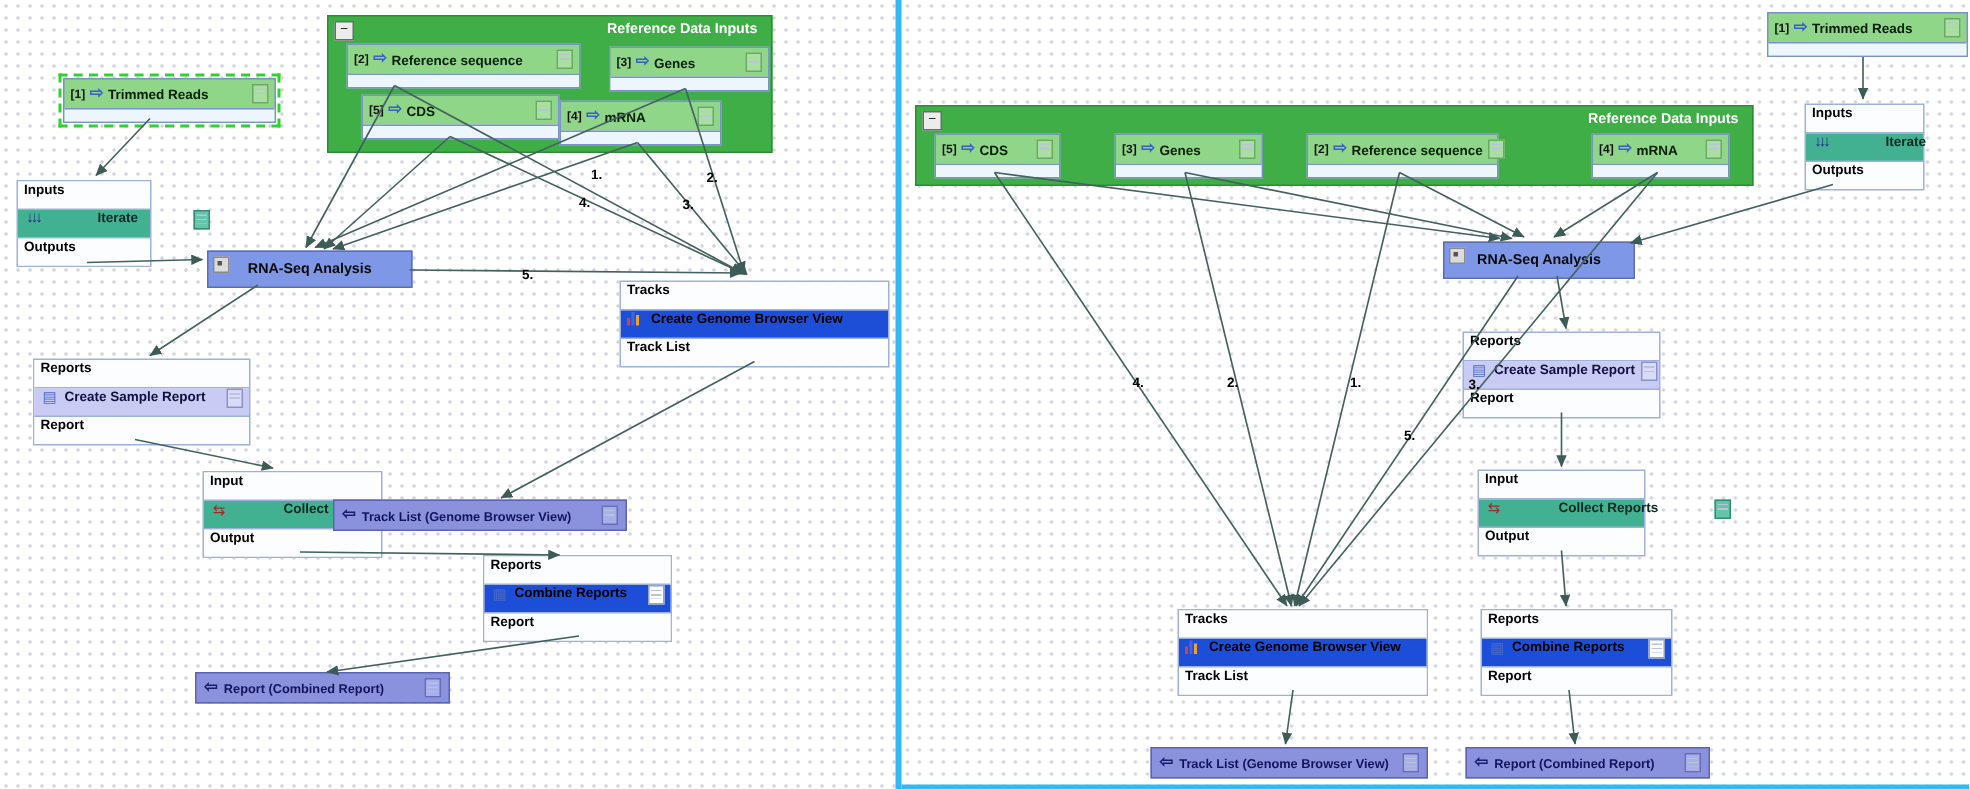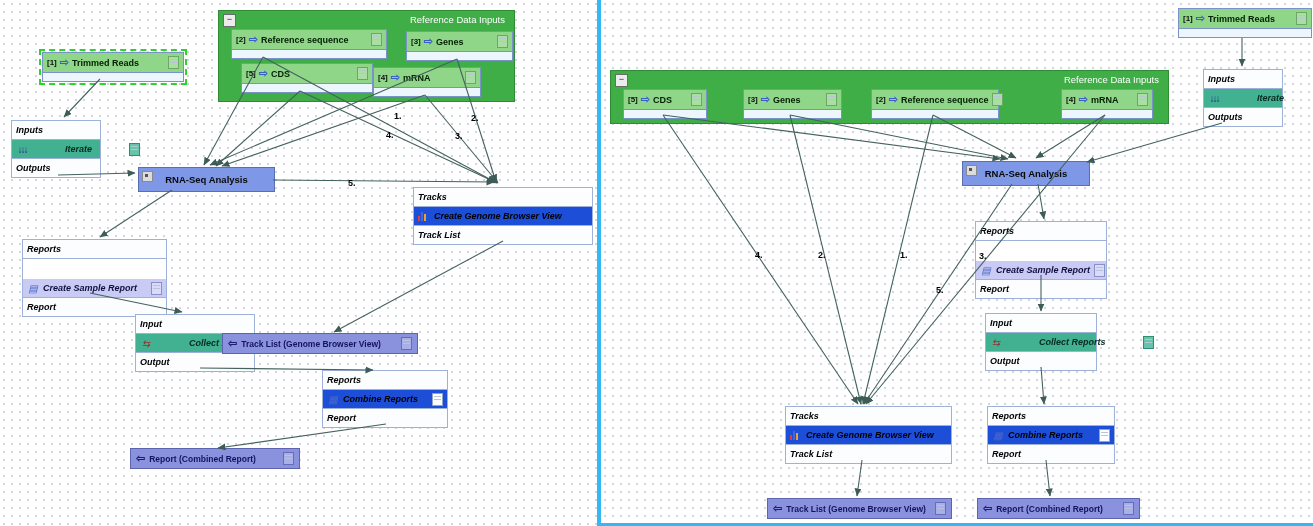--- a/index.html
+++ b/index.html
@@ -8,21 +8,21 @@
   .panel{position:absolute;top:0;height:526px;z-index:0;
          background-image:radial-gradient(#d3d6df 1px, transparent 1.2px);
          background-size:8px 8px;}
   #panel-left{left:0;width:597px;}
   #panel-right{left:601px;width:712px;}
   .divider-v{position:absolute;left:597px;top:0;width:4px;height:526px;background:#32b8f2;z-index:6;}
   .divider-b{position:absolute;left:601px;bottom:0;height:3px;right:0;background:#32b8f2;z-index:6;}
 
   
   .group{position:absolute;background:#3fae46;border:1px solid #2f8c35;z-index:1;}
-  .group-title{position:absolute;top:3px;right:9px;color:#ffffff;font-size:9.5px;font-weight:normal;}
+  .group-title{position:absolute;top:3px;right:9px;color:#ffffff;font-size:9.5px;font-weight:bold;}
   .collapse-btn{position:absolute;top:3px;left:4px;width:11px;height:11px;background:#ececec;
                 border:1px solid #6b6b6b;font-size:9px;line-height:9px;text-align:center;color:#222;}
 
   
   .inbox{position:absolute;border:1px solid #7a92c8;background:#8fd689;z-index:2;}
   .inbox.selected{outline:2px dashed #2ed32e;outline-offset:1px;}
   .inbox-head{height:19px;display:flex;align-items:center;gap:3px;padding:0 4px;
               font-size:9px;font-weight:bold;color:#041e04;}
   .inbox-strip{height:8px;background:#eef6fd;border-top:1px solid #7a92c8;}
   .badge{font-size:8px;font-weight:bold;color:#111;}
@@ -35,26 +35,26 @@
   .doc::before{content:"";position:absolute;left:1px;right:1px;top:2px;height:6px;
        background:repeating-linear-gradient(#b9c4da 0 1px,transparent 1px 3px);}
   .teal-doc{background:#66c4a8;border-color:#2e8f72;}
   .green-doc{background:#a9dfa3;border-color:#6aa864;}
   .purple-doc{background:#d9dbf8;border-color:#8a90c8;}
   .out-doc{background:#a9afe9;border-color:#666db8;}
 
   
   .block{position:absolute;border:1px solid #9db1d9;background:#ffffff;z-index:2;
          font-size:9px;font-weight:bold;color:#000;}
-  .row{height:18px;display:flex;align-items:center;gap:4px;padding:0 4px;
-       border-bottom:1px solid #9db1d9;background:#fbfdff;font-style:italic;}
+  .row{height:18px;display:flex;align-items:flex-start;gap:4px;padding:0 4px;
+       border-bottom:1px solid #9db1d9;background:#fbfdff;}
   .row:last-child{border-bottom:none;}
   .row.mid{background:#1d4ed8;}
   .row.mid.teal{background:#42b192;color:#062a20;gap:37px;}
-  .row.mid.purple{background:#c9cbf4;color:#101040;margin-top:20px;}
+  .row.mid.purple{background:#c9cbf4;color:#101040;}
 
   
   .tool-icon{width:12px;text-align:center;flex:0 0 auto;font-weight:normal;}
   .iter-icon{color:#24248c;font-size:10px;letter-spacing:-2px;}
   .iter-icon::before{content:"\2193\2193\2193";}
   .collect-icon{color:#9a2c2c;font-size:10px;}
   .collect-icon::before{content:"\21C6";}
   .sample-icon{color:#4a68c8;font-size:10px;}
   .sample-icon::before{content:"\25A4";}
   .combine-icon{color:#4a68c8;font-size:10px;}

